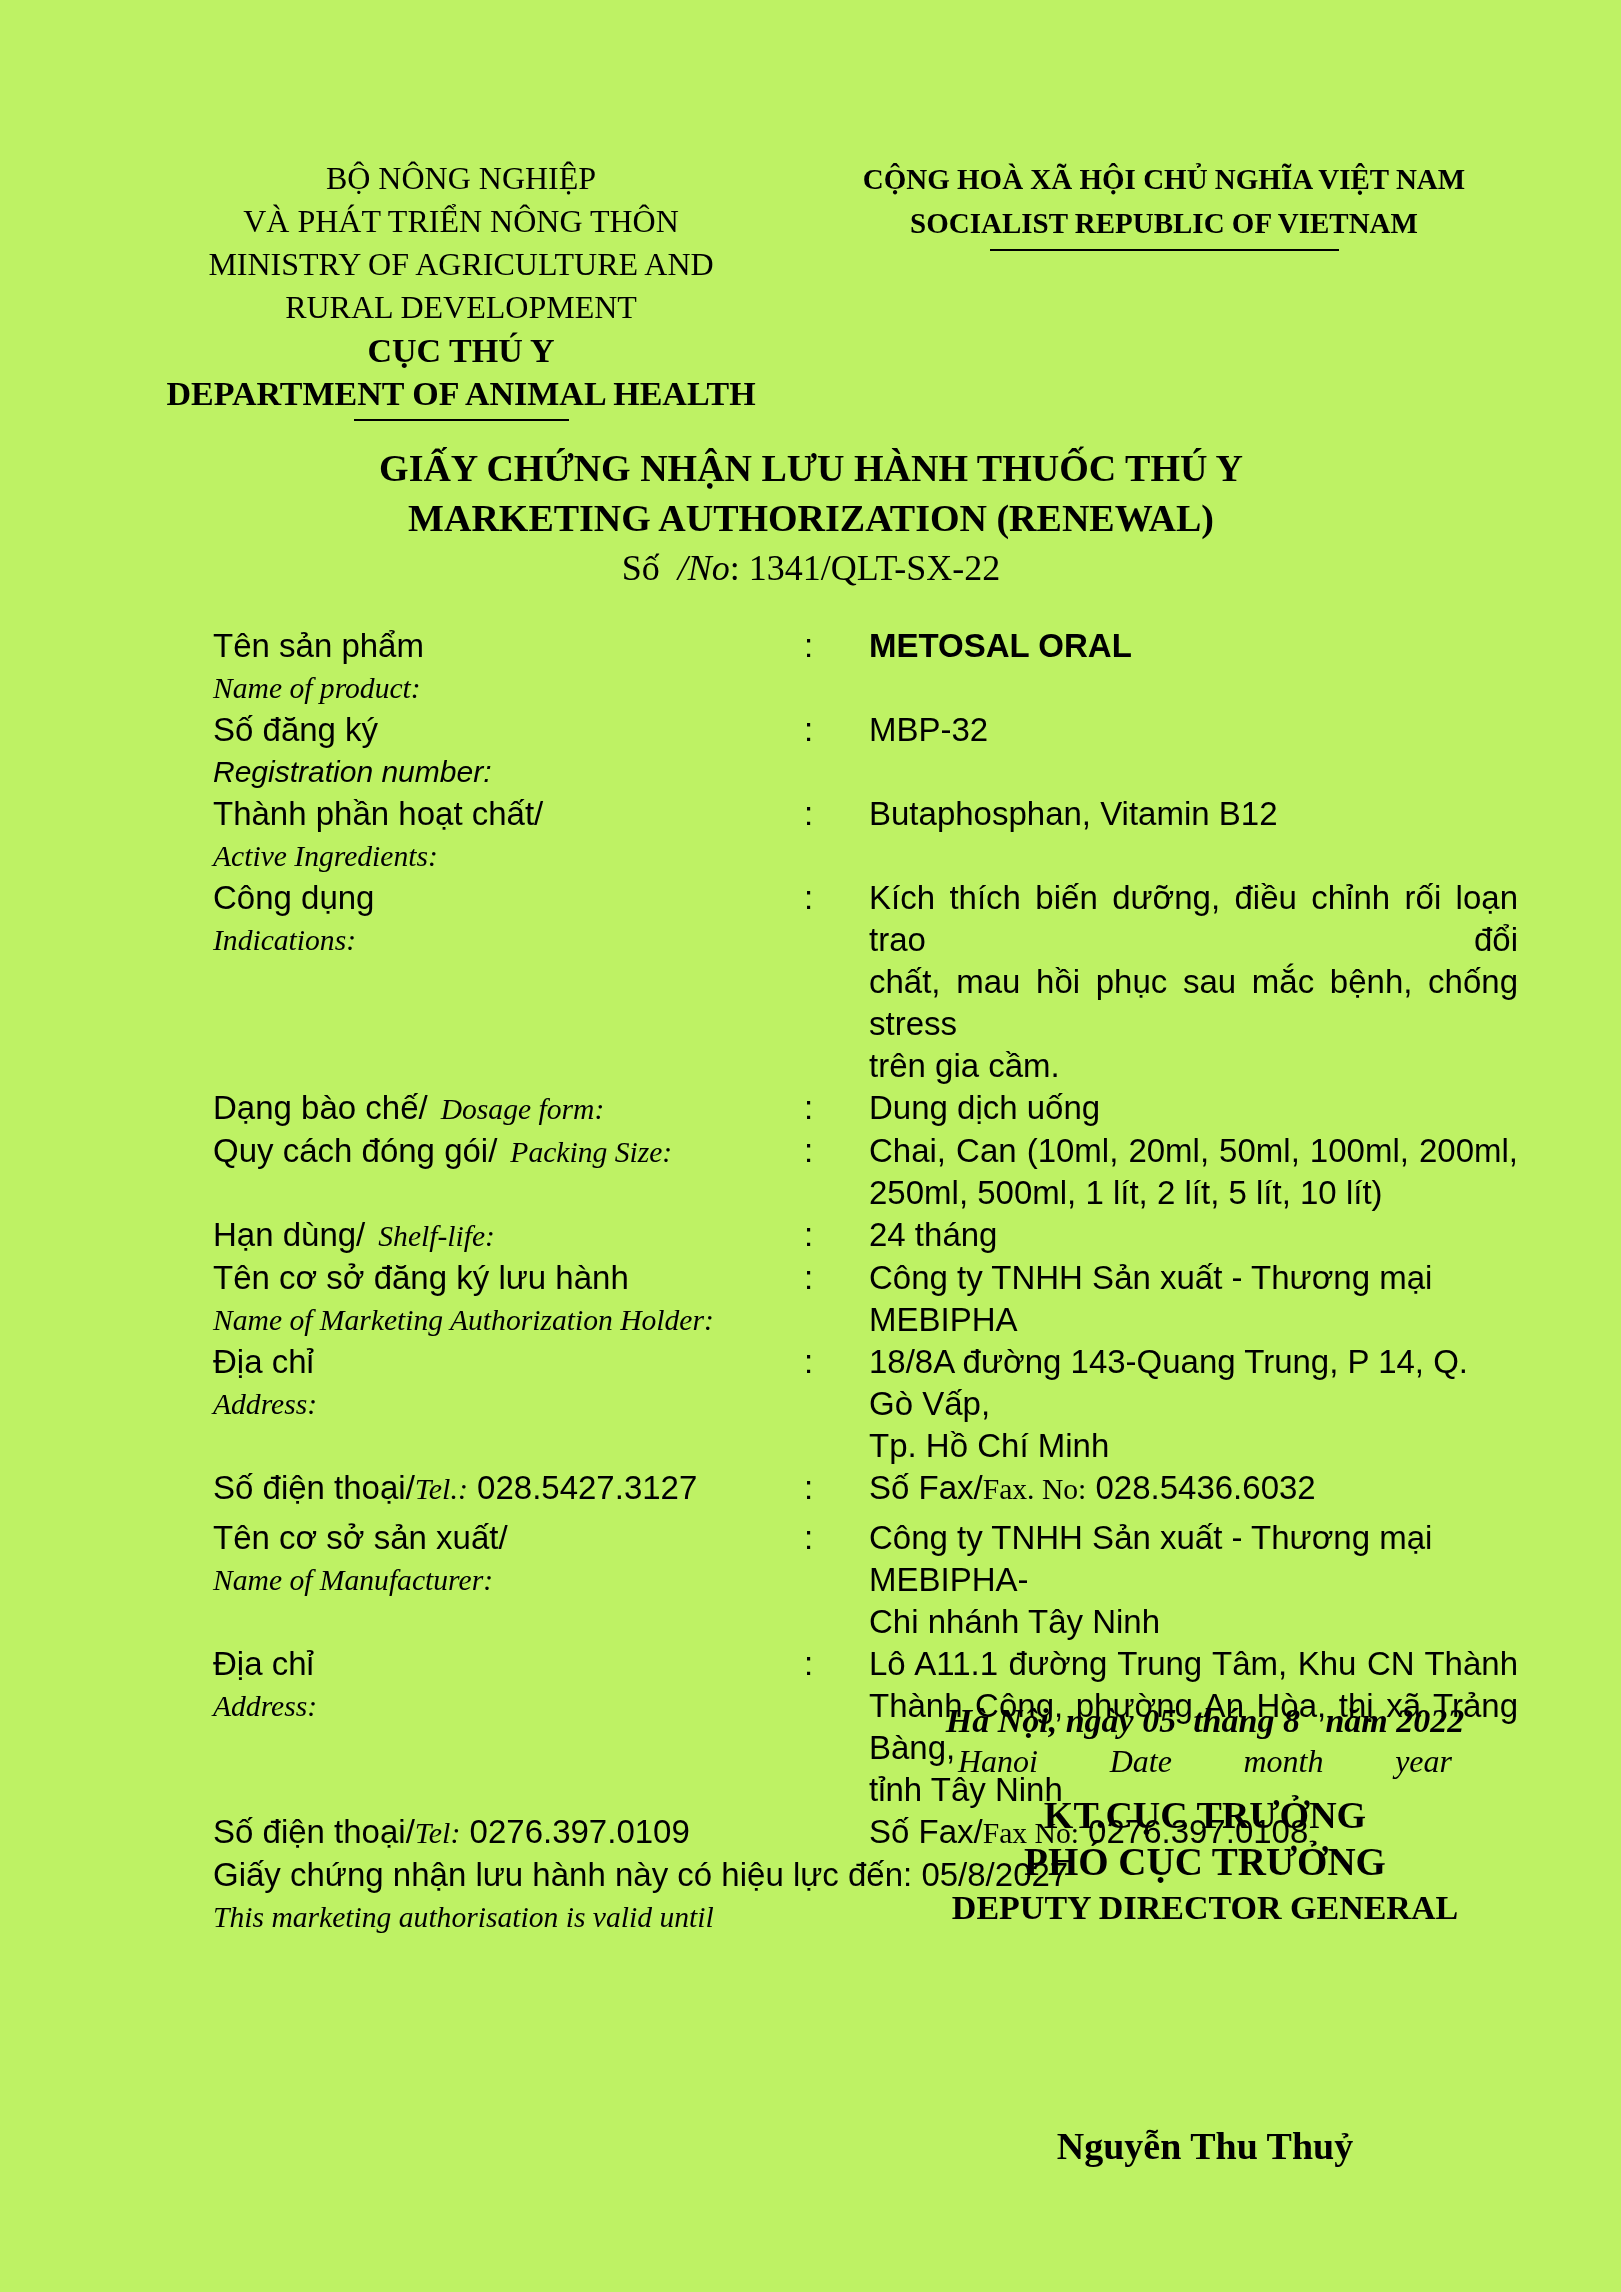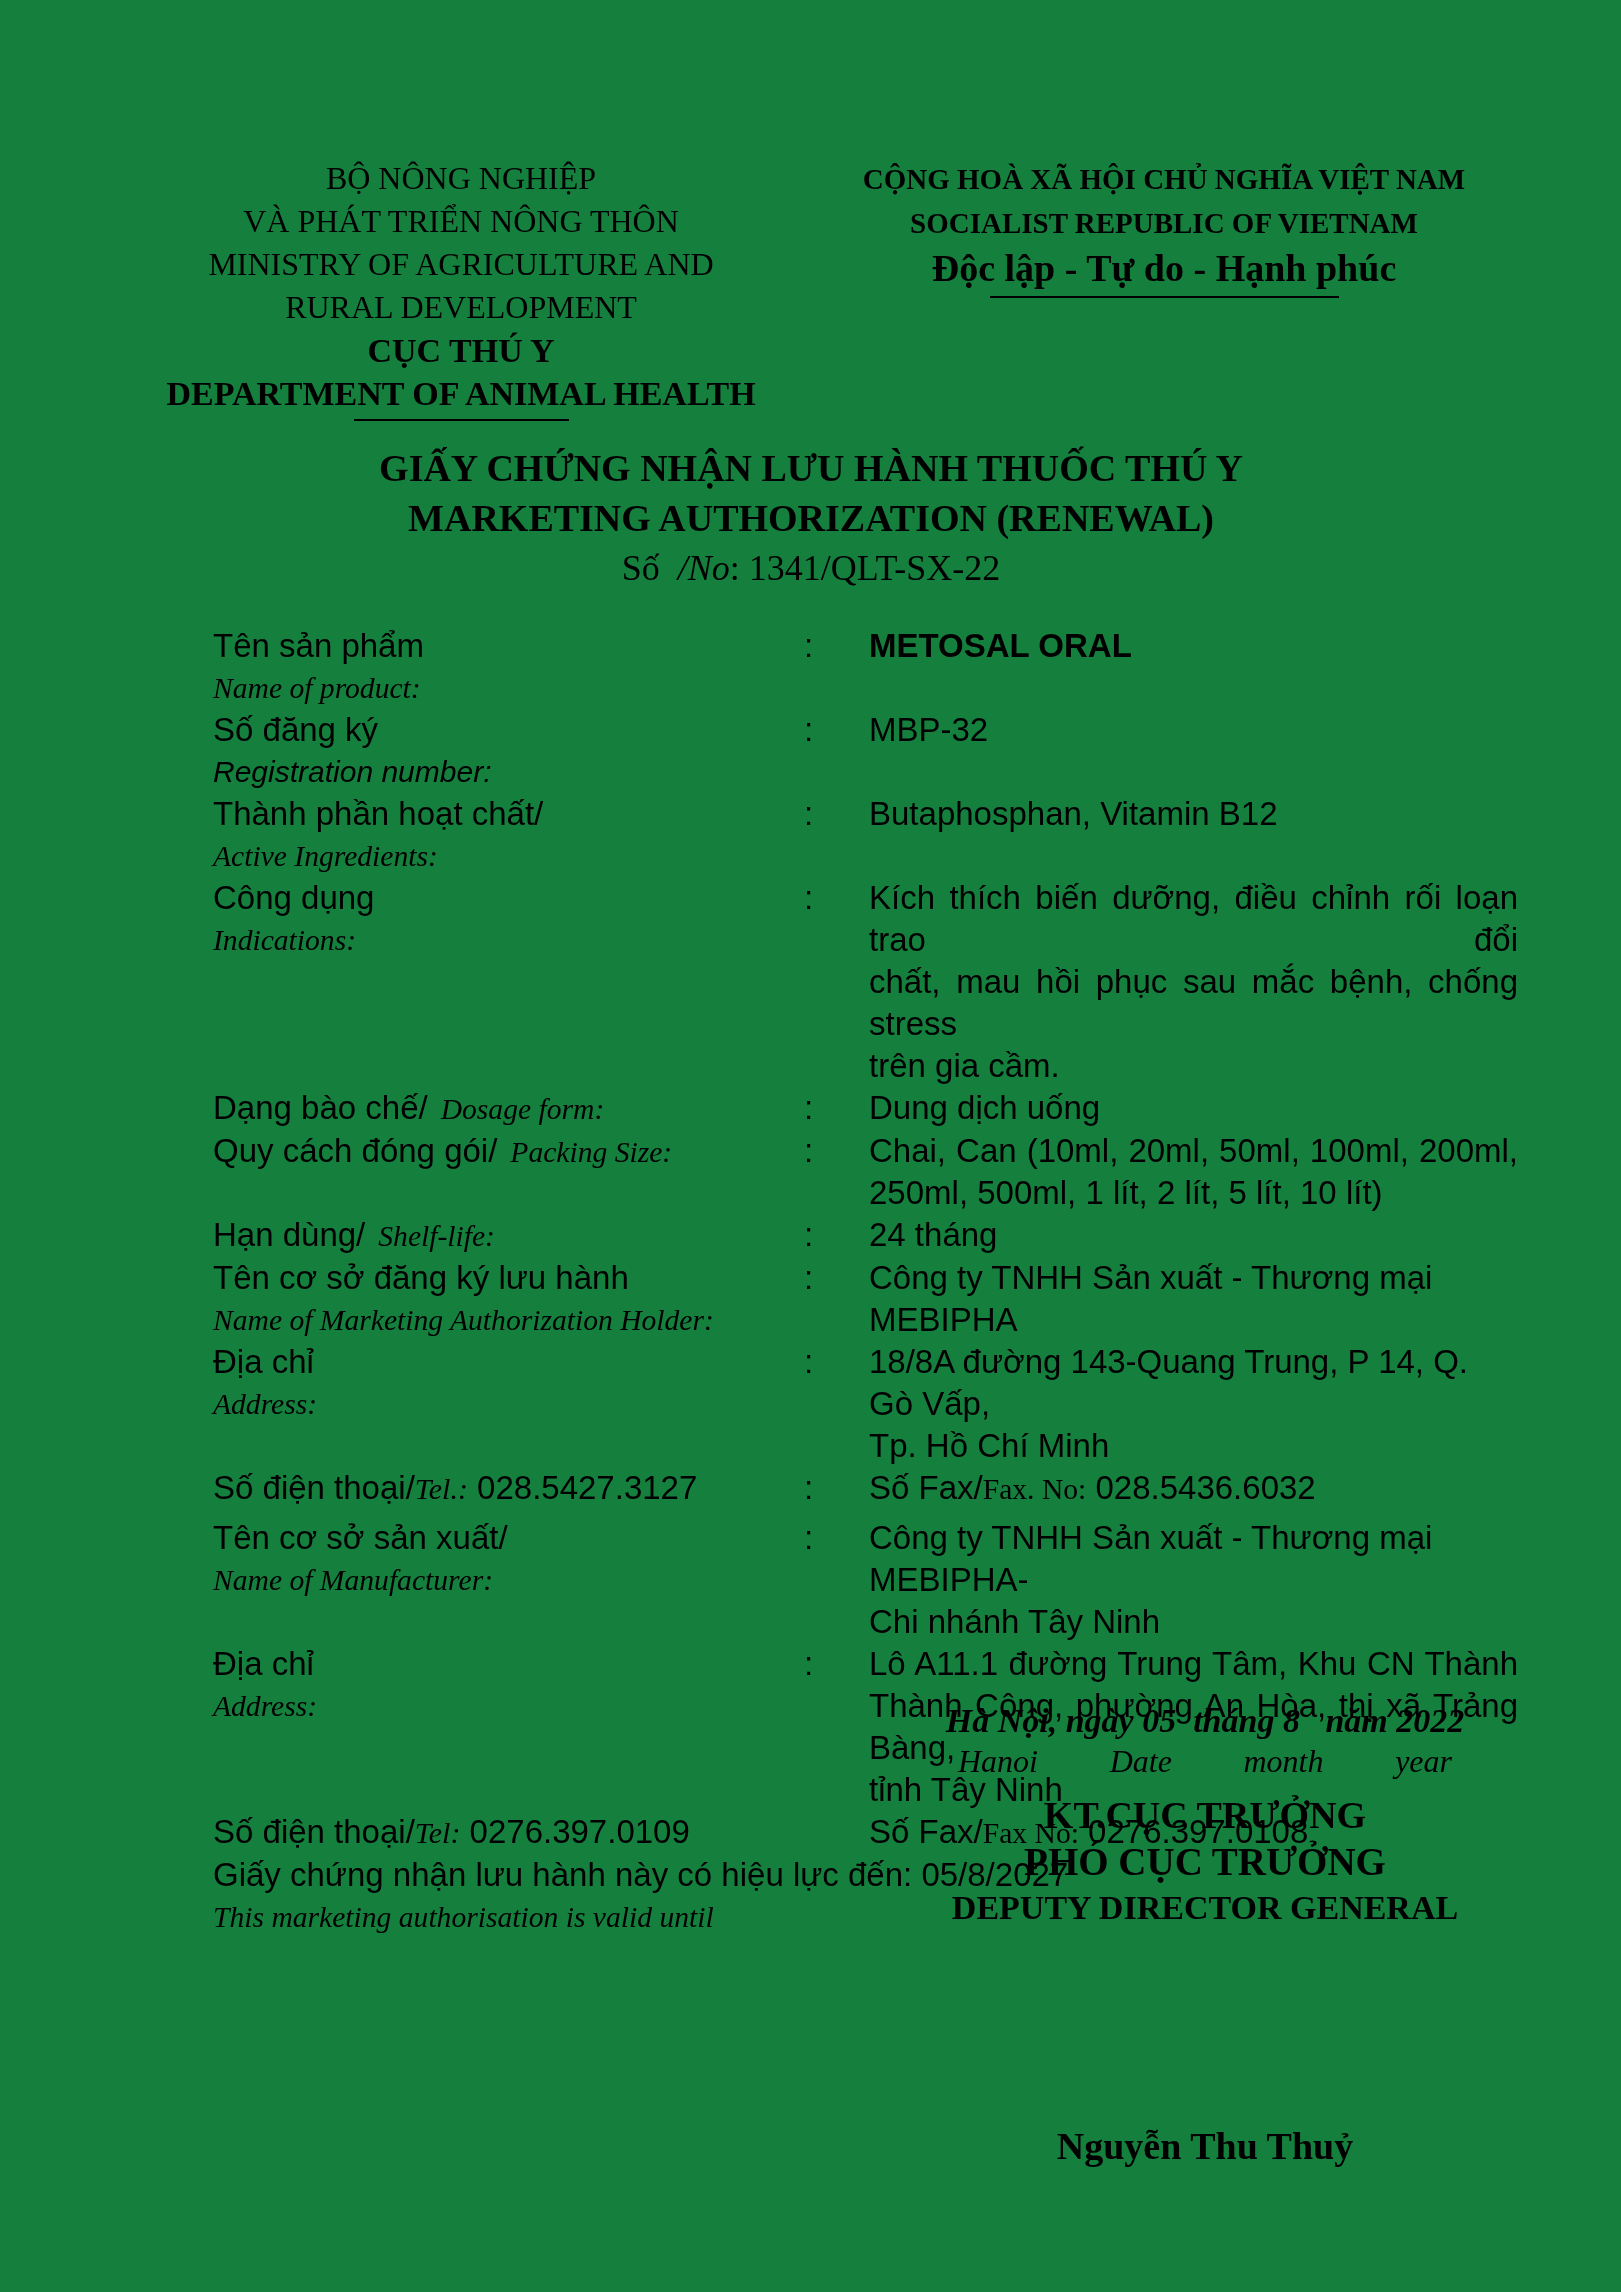--- a/index.html
+++ b/index.html
@@ -1,16 +1,16 @@
 <!DOCTYPE html>
 <html style="font-size:14.3px"><head>
 <meta charset="utf-8">
 <style>
   html,body{margin:0;padding:0;background:#ffffff;}
-  .page{position:relative;width:1622px;height:2293px;background:#15803d;color:#000;overflow:hidden;
+  .page{position:relative;width:1622px;height:2293px;background:#bef264;color:#000;overflow:hidden;
         font-family:"Liberation Sans",sans-serif;}
 
   
   .hdr-left{position:absolute;left:125px;top:157px;width:672px;text-align:center;
             font-family:"Liberation Serif",serif;}
   .hdr-left .ln{font-size:32px;line-height:43px;}
   .hdr-left .ln.b{font-weight:bold;font-size:34px;}
   .hdr-right{position:absolute;left:770px;top:157px;width:788px;text-align:center;
              font-family:"Liberation Serif",serif;font-weight:bold;}
   .hdr-right .ln{font-size:29px;line-height:44px;}
@@ -68,21 +68,20 @@
     <div class="ln">MINISTRY OF AGRICULTURE AND</div>
     <div class="ln">RURAL DEVELOPMENT</div>
     <div class="ln b">CỤC THÚ Y</div>
     <div class="ln b">DEPARTMENT OF ANIMAL HEALTH</div>
     <div class="rule left-rule"></div>
   </div>
 
   <div class="hdr-right">
     <div class="ln">CỘNG HOÀ XÃ HỘI CHỦ NGHĨA VIỆT NAM</div>
     <div class="ln">SOCIALIST REPUBLIC OF VIETNAM</div>
-    <div class="ln big">Độc lập - Tự do - Hạnh phúc</div>
     <div class="rule right-rule"></div>
   </div>
 
   <div class="title">
     <div class="t1">GIẤY CHỨNG NHẬN LƯU HÀNH THUỐC THÚ Y</div>
     <div class="t2">MARKETING AUTHORIZATION (RENEWAL)</div>
     <div class="t3"><span>Số</span><span class="it">/No</span><span>: 1341/QLT-SX-22</span></div>
   </div>
 
   <div class="fields">

